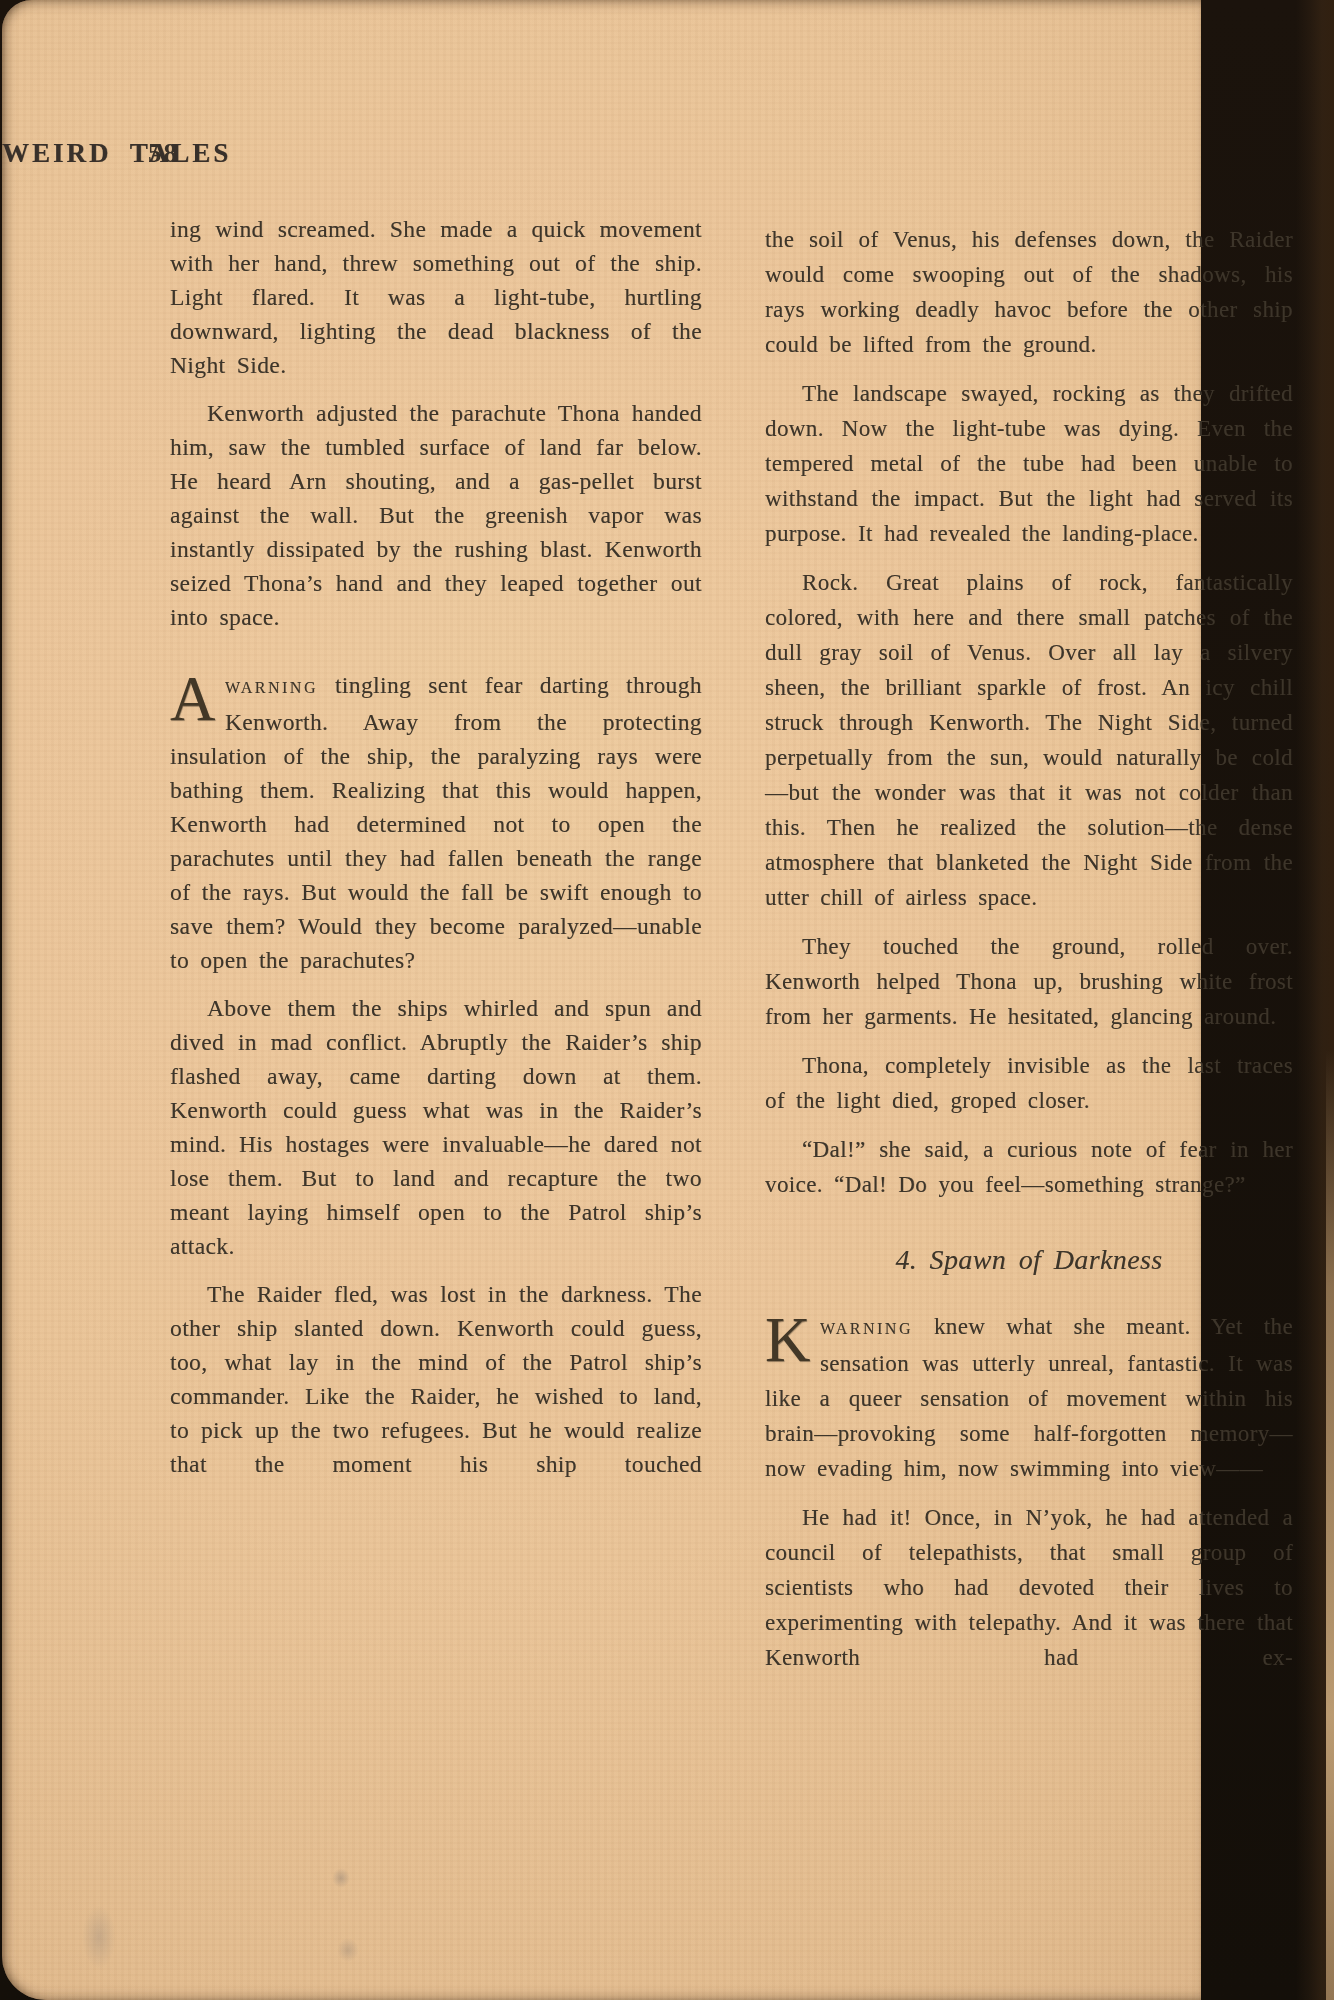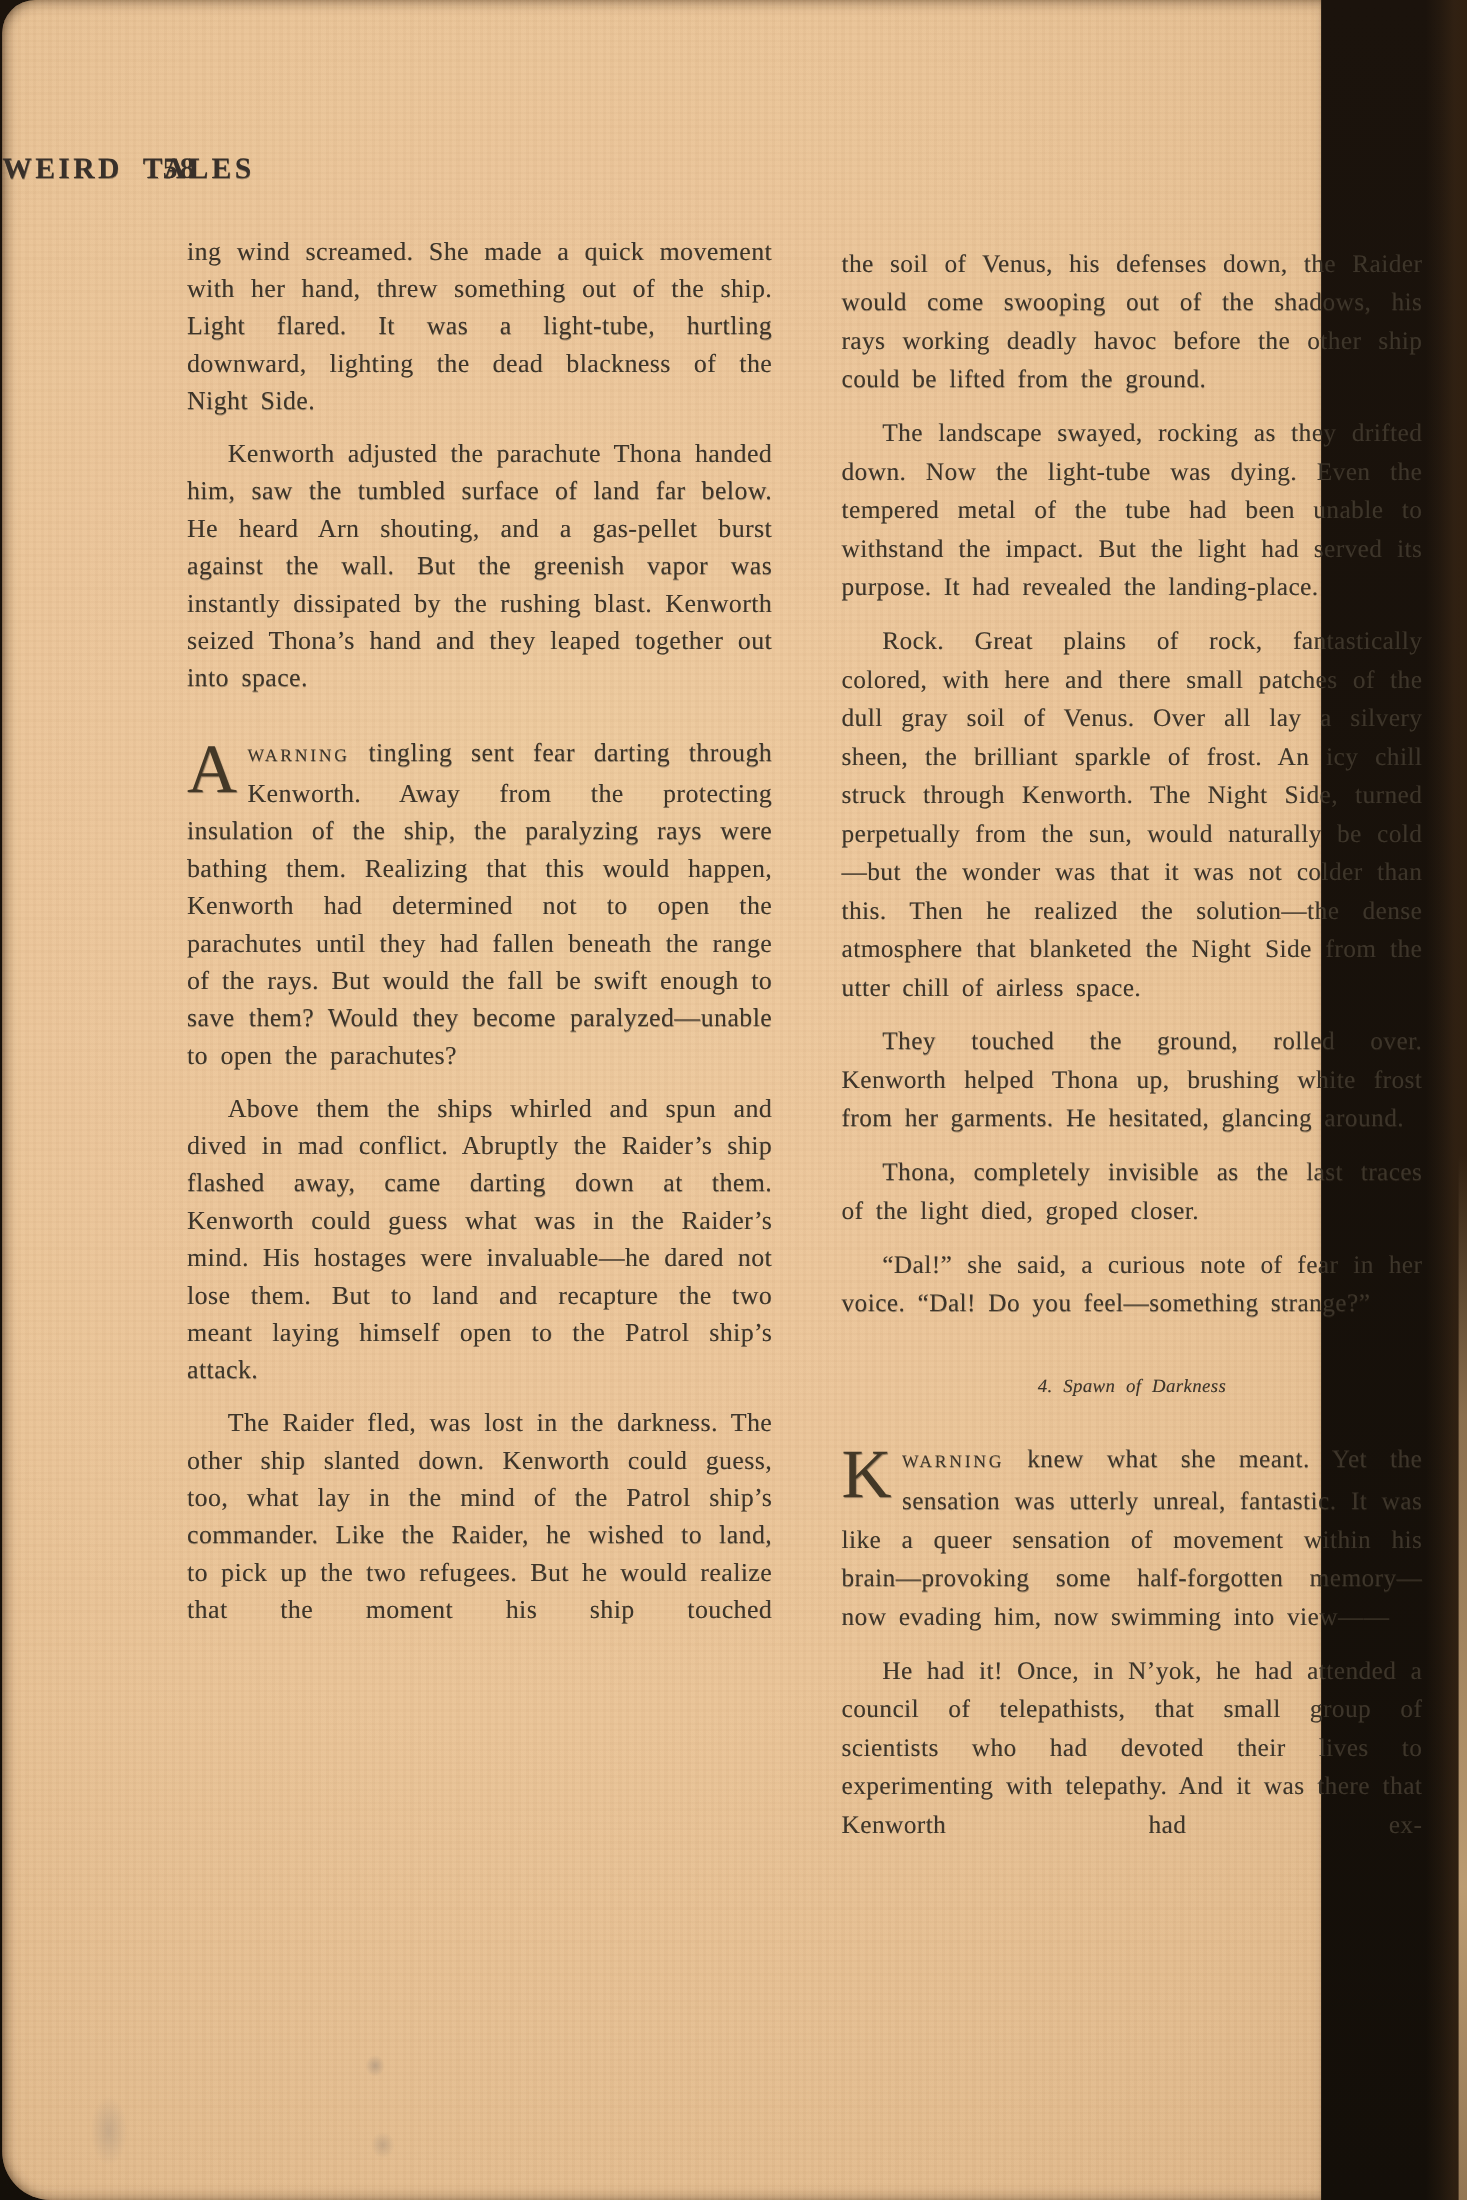--- a/index.html
+++ b/index.html
@@ -128,21 +128,21 @@
   }
   .lead-caps {
     font-size: 16px;
     letter-spacing: 2.5px;
   }
   .section-heading {
     margin: 40px 0 32px 0 !important;
     text-align: center !important;
     text-indent: 0 !important;
     font-style: italic;
-    font-size: 17px;
+    font-size: 28px;
     letter-spacing: 1.5px;
     word-spacing: 7px;
     color: #3d352a;
   }
   .smudge {
     position: absolute;
     pointer-events: none;
     border-radius: 50%;
   }
   .smudge-1 {

